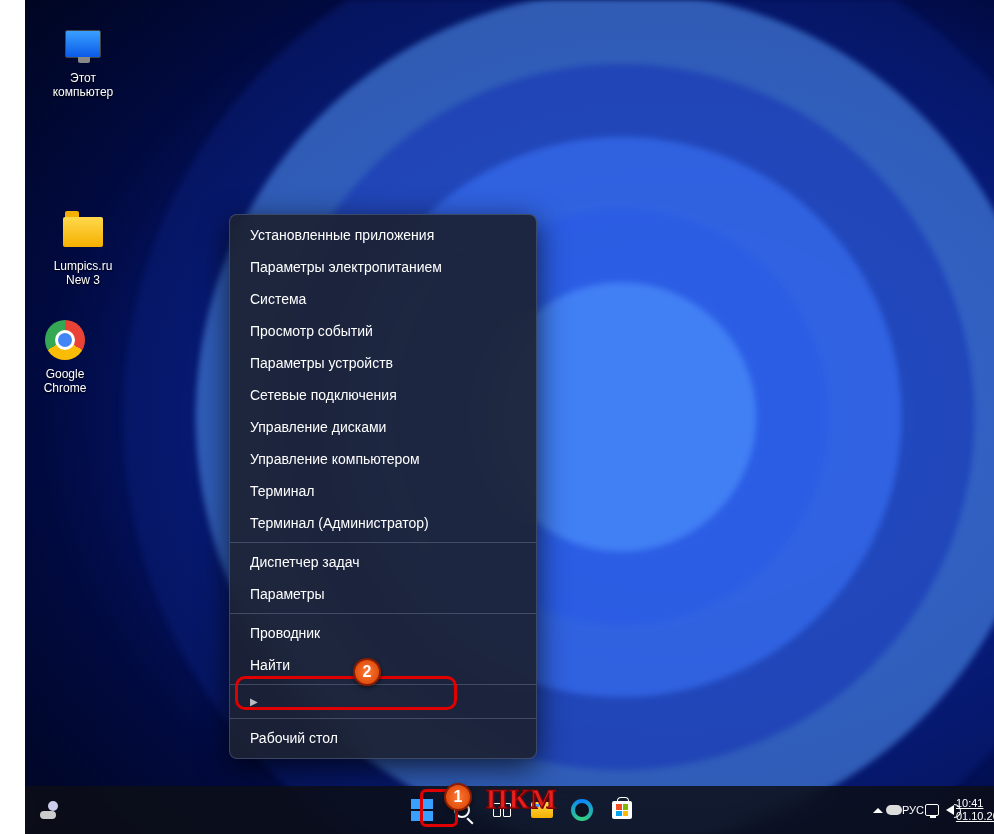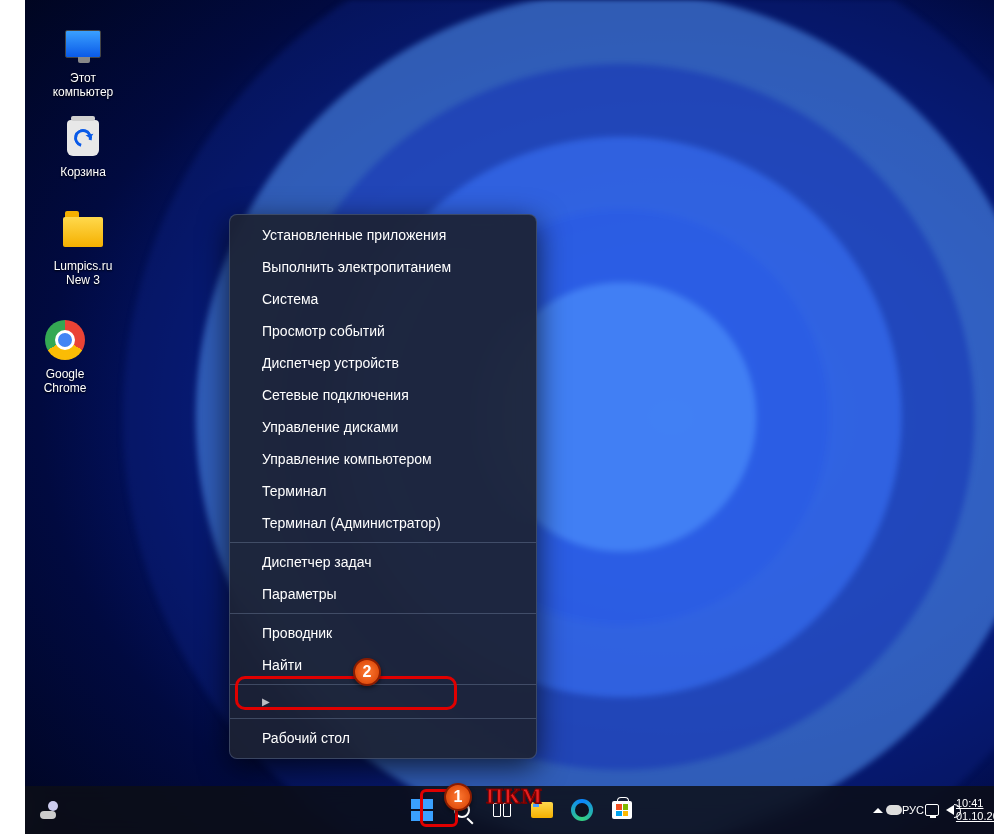--- a/index.html
+++ b/index.html
@@ -43,31 +43,31 @@
 .chrome::after { content:""; position:absolute; top:10px; left:10px; width:20px; height:20px; border-radius:50%; background:#4285f4; border:3px solid #fff; box-sizing:border-box; }
 
 
 #ctx {
   position:absolute; left:204px; top:214px; width:308px;
   background:rgba(28,34,50,.92); border:1px solid rgba(120,140,180,.35);
   border-radius:8px; backdrop-filter:blur(16px);
   box-shadow:0 8px 30px rgba(0,0,0,.7);
   padding:4px 0; color:#fff; font-size:14px;
 }
-.cmi { padding:8px 32px; cursor:pointer; display:flex; justify-content:space-between; align-items:center; }
+.cmi { padding:8px 20px; cursor:pointer; display:flex; justify-content:space-between; align-items:center; }
 .csep { height:1px; background:rgba(150,170,200,.3); margin:3px 0; }
 .carr { font-size:10px; opacity:.7; }
 
 .run-hl { position:absolute; left:210px; top:676px; width:222px; height:34px; border:3px solid #e00000; border-radius:10px; pointer-events:none; }
 
 
 .callout { position:absolute; width:28px; height:28px; border-radius:50%; background:radial-gradient(#ff7a33,#d43d00); border:2px solid #8a1c00; color:#fff; font-weight:bold; font-size:16px; display:flex; align-items:center; justify-content:center; box-shadow:0 2px 4px rgba(0,0,0,.5); z-index:50; }
 #co1 { left:419px; top:783px; }
 #co2 { left:328px; top:658px; }
-#pkm { position:absolute; left:461px; top:783px; font-family:'Times New Roman',serif; font-size:22px; font-weight:bold; color:#e62020; -webkit-text-stroke:1px #7a0000; text-shadow:1px 1px 0 #7a0000; z-index:50; letter-spacing:1px; }
+#pkm { position:absolute; left:461px; top:783px; font-family:'Times New Roman',serif; font-size:28px; font-weight:bold; color:#e62020; -webkit-text-stroke:1px #7a0000; text-shadow:1px 1px 0 #7a0000; z-index:50; letter-spacing:1px; }
 
 .start-hl { position:absolute; left:395px; top:789px; width:38px; height:38px; border:3px solid #e00000; border-radius:6px; pointer-events:none; z-index:40; }
 
 
 #tb { position:absolute; left:0; right:0; bottom:0; height:48px; background:rgba(12,14,22,.85); backdrop-filter:blur(10px); display:flex; align-items:center; }
 #tb-left { position:absolute; left:6px; display:flex; align-items:center; }
 #tb-center { position:absolute; left:50%; transform:translateX(-50%); display:flex; gap:4px; }
 #tb-right { position:absolute; right:8px; display:flex; align-items:center; gap:0; color:#fff; font-size:11px; }
 .tbi { width:36px; height:36px; display:flex; align-items:center; justify-content:center; border-radius:4px; cursor:pointer; }
 
@@ -108,56 +108,48 @@
 <body>
 
 <div id="desktop">
 
   <div class="di" style="left:18px;top:22px">
     <div class="ic">
         <div class="pc-mon"></div>
       </div>
     <div class="lbl">Этот<br>компьютер</div>
   </div>
-  <div class="di" style="left:18px;top:116px">
-    <div class="ic">
-        <div class="rbin">
-          <div class="recyc-arrow"></div>
-        </div>
-      </div>
-    <div class="lbl">Корзина</div>
-  </div>
   <div class="di" style="left:18px;top:210px">
     <div class="ic">
         <div class="yfolder"></div>
       </div>
     <div class="lbl">Lumpics.ru<br>New 3</div>
   </div>
   <div class="di" style="left:0;top:318px">
     <div class="ic">
         <div class="chrome"></div>
       </div>
     <div class="lbl">Google<br>Chrome</div>
   </div>
 
   <div id="ctx">
     <div class="cmi">
         <span>Установленные приложения</span>
       </div>
     <div class="cmi">
-        <span>Выполнить электропитанием</span>
+        <span>Параметры электропитанием</span>
       </div>
     <div class="cmi">
         <span>Система</span>
       </div>
     <div class="cmi">
         <span>Просмотр событий</span>
       </div>
     <div class="cmi">
-        <span>Диспетчер устройств</span>
+        <span>Параметры устройств</span>
       </div>
     <div class="cmi">
         <span>Сетевые подключения</span>
       </div>
     <div class="cmi">
         <span>Управление дисками</span>
       </div>
     <div class="cmi">
         <span>Управление компьютером</span>
       </div>

